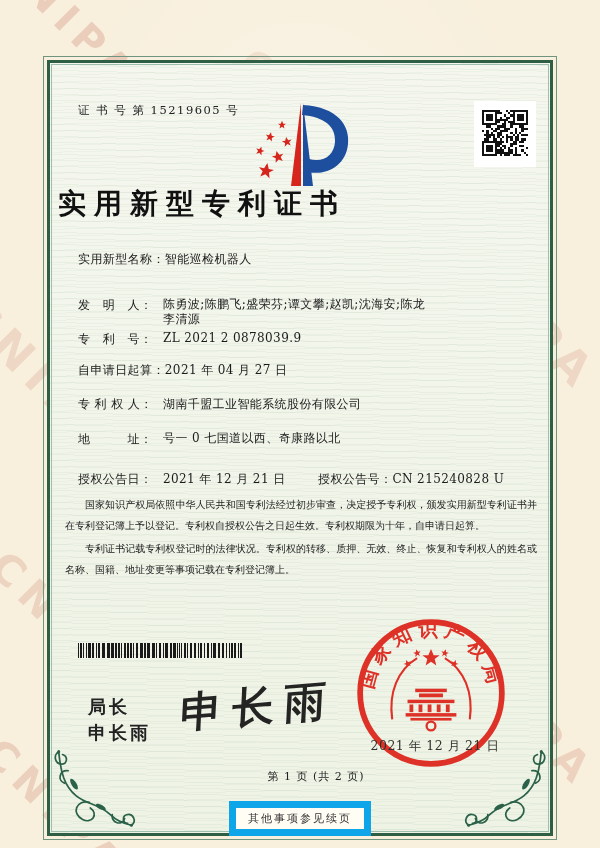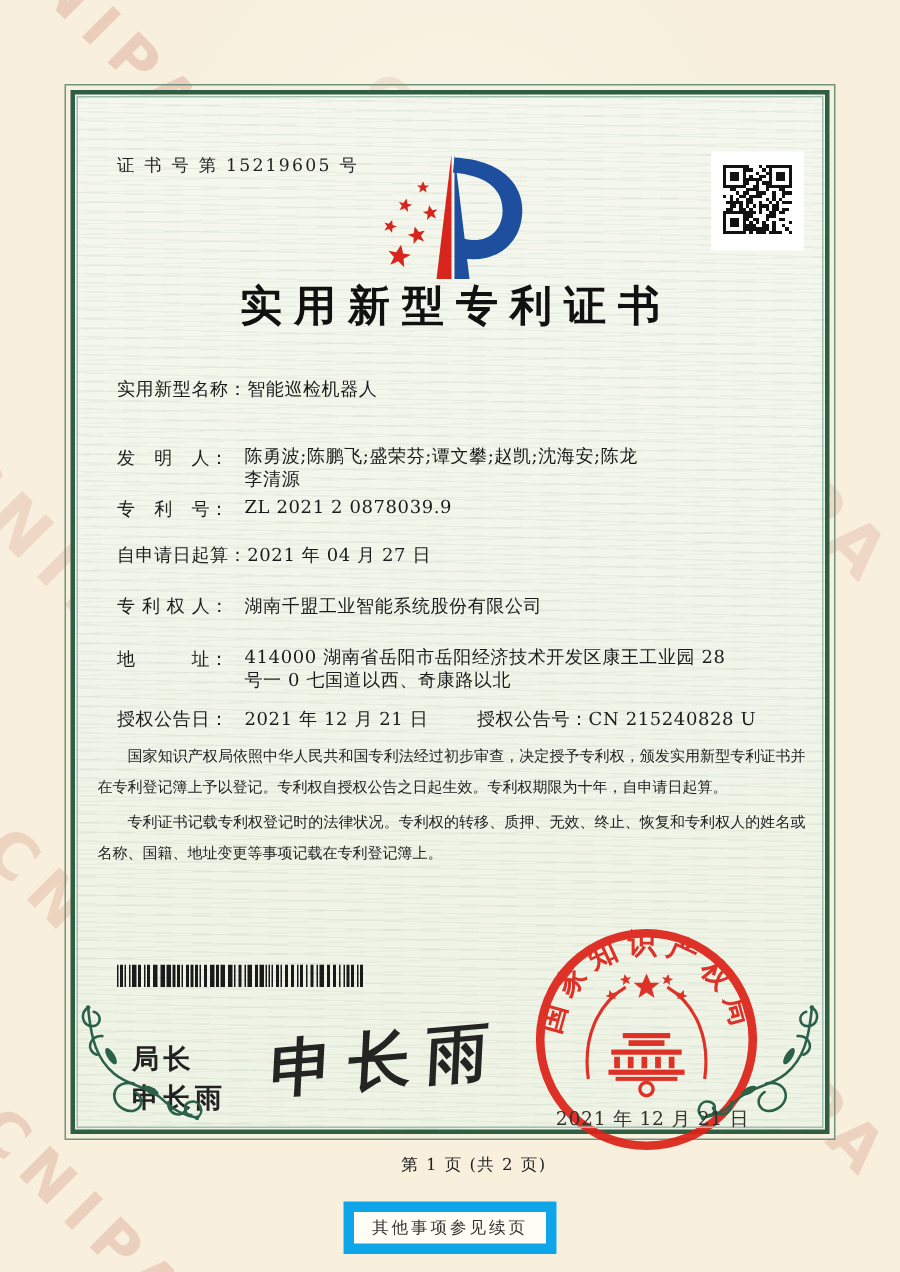--- a/index.html
+++ b/index.html
@@ -20,37 +20,37 @@
   .w1{top:-4px;left:-22px;font-size:40px;opacity:.85}
   .w2{top:96px;left:220px;font-size:40px;opacity:.40}
   .w3{top:286px;left:420px;font-size:46px;opacity:.60}
   .w4{top:350px;left:-60px;font-size:46px;opacity:.60}
   .w5{top:520px;left:150px;font-size:46px;opacity:.30}
   .w6{top:600px;left:-30px;font-size:42px;opacity:.70}
   .w7{top:690px;left:430px;font-size:42px;opacity:.75}
   .w8{top:786px;left:-34px;font-size:40px;opacity:.8}
   
   .frame{
-    position:absolute;left:47px;top:60px;width:506px;height:696px;
+    position:absolute;left:47px;top:60px;width:506px;height:776px;
     box-sizing:border-box;border:3px solid #2e5f45;z-index:1;
     background:
       repeating-linear-gradient(1.5deg, rgba(140,175,145,.10) 0 1px, rgba(0,0,0,0) 1px 6px),
       repeating-linear-gradient(-1.5deg, rgba(140,175,145,.08) 0 1px, rgba(0,0,0,0) 1px 7px),
       linear-gradient(#f5f7ee,#eef3e5);
   }
   .frame::before{content:"";position:absolute;inset:-7px;border:1px solid #6f9480;pointer-events:none;}
   .frame::after{content:"";position:absolute;inset:1px;border:1px solid #9fbfae;pointer-events:none;}
   
   .certno{position:absolute;left:28px;top:40px;font-size:11.5px;letter-spacing:1.5px;color:#222;}
   .logo{position:absolute;left:196px;top:33px;width:115px;height:95px;}
   .qrbox{position:absolute;left:424px;top:38px;width:62px;height:66px;background:#fff;
          display:flex;align-items:flex-start;justify-content:center;padding-top:9px;box-sizing:border-box;}
   .qrbox svg{width:46px;height:46px;}
   .title{
-    position:absolute;top:122px;left:0;width:100%;text-align:center;
+    position:absolute;top:122px;left:0;width:100%;text-align:left;
     font-size:28px;font-weight:700;letter-spacing:8px;padding-left:8px;box-sizing:border-box;color:#111;
   }
   
   .row{position:absolute;left:28px;font-size:12px;letter-spacing:.4px;color:#1b1b1b;}
   .lab{display:inline-block;min-width:85px;vertical-align:top;}
   .val{display:inline-block;vertical-align:top;}
   .vmulti{width:366px;}
   .vmulti span{display:block;line-height:14.5px;}
   .r-name{top:188px}.r-inv{top:234px}.r-pat{top:268px}.r-file{top:299px}
   .r-ptee{top:333px}.r-addr{top:368px}.r-grant{top:408px}
@@ -303,21 +303,21 @@
 
   <div class="row r-file">
     <span class="lab">自申请日起算：</span><span class="val">2021 年 04 月 27 日</span>
   </div>
 
   <div class="row r-ptee">
     <span class="lab">专 利 权 人：</span><span class="val">湖南千盟工业智能系统股份有限公司</span>
   </div>
 
   <div class="row r-addr">
-    <span class="lab">地　　　址：</span><span class="val vmulti"><span>414000 湖南省岳阳市岳阳经济技术开发区康王工业园 28</span><span>号一 0 七国道以西、奇康路以北</span></span>
+    <span class="lab">地　　　址：</span><span class="val vmulti"><span>号一 0 七国道以西、奇康路以北</span></span>
   </div>
 
   <div class="row r-grant">
     <span class="inner">
       <span class="lab">授权公告日：</span><span class="val">2021 年 12 月 21 日</span>
       <span class="grant2"><span>授权公告号：</span><span>CN 215240828 U</span></span>
     </span>
   </div>
 
   <div class="bodytext">

